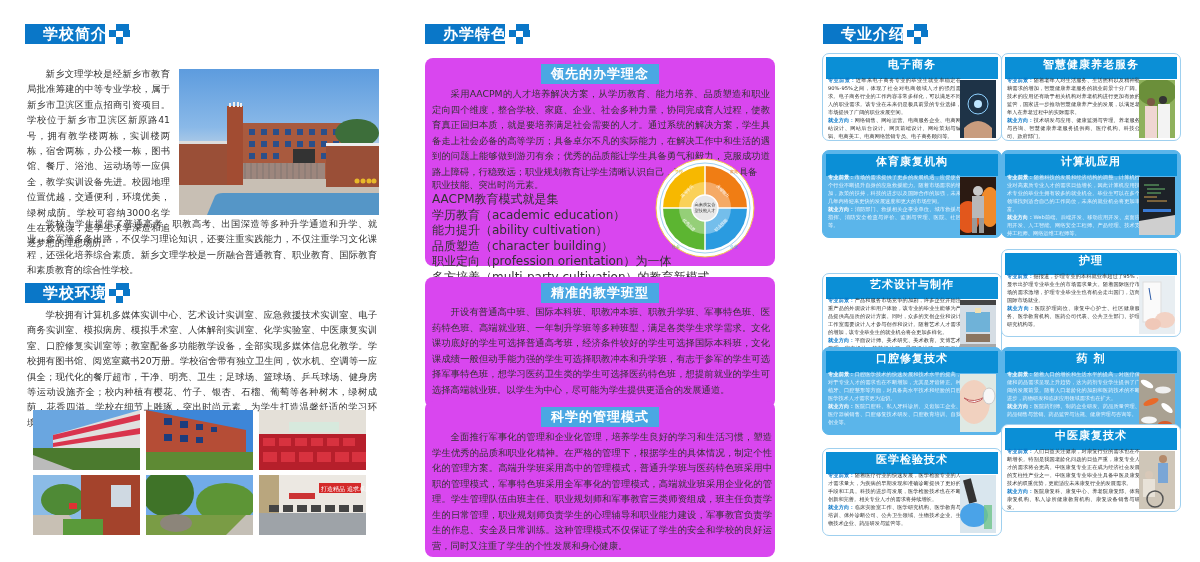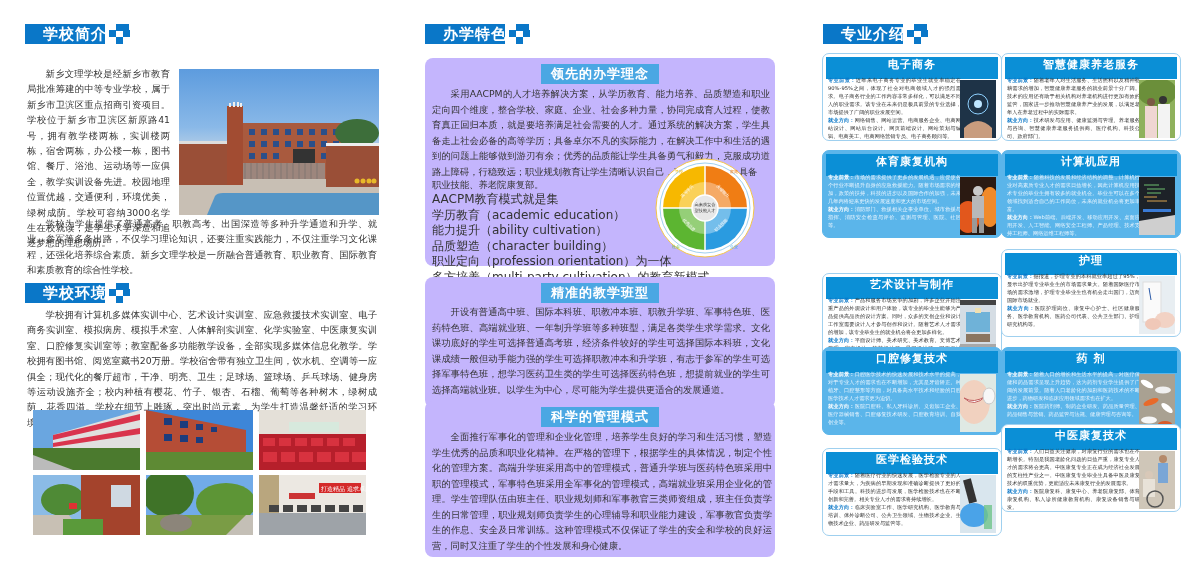--- a/index.html
+++ b/index.html
@@ -22,21 +22,21 @@
 
   
   #p1-intro { left: 27px; top: 66px; width: 143px; }
   #p1-photo { position: absolute; left: 179px; top: 69px; width: 200px; height: 146px; overflow: hidden; background: linear-gradient(180deg,#5d9cde 0%,#8ab9e8 40%,#b7cfe6 55%); }
   #p1-more { left: 27px; top: 216px; width: 350px; }
   #p1-env { left: 27px; top: 307px; width: 350px; }
   .gallery { position: absolute; left: 33px; top: 410px; width: 315px; display: grid; grid-template-columns: repeat(3, 107px); grid-row-gap: 5px; grid-column-gap: 6px; }
   .gallery div { height: 60px; overflow: hidden; position: relative; }
 
   
-  .feature-box { position: absolute; left: 25px; width: 350px; background: #c4b5fd; border-radius: 8px; }
+  .feature-box { position: absolute; left: 25px; width: 350px; background: #d946ef; border-radius: 8px; }
   .feature-title { position: absolute; left: 50%; transform: translateX(-50%); top: 6px; background: #4aa7e3; color: #fff; font-weight: bold; font-size: 13px; padding: 1px 10px; white-space: nowrap; letter-spacing: 1px; }
   .feature-box .body-text { font-size: 9.3px; line-height: 15.5px; }
 
   
   #wheel { position: absolute; left: 648px; top: 158px; width: 114px; height: 100px; }
 
   
   .major { position: absolute; width: 180px; height: 88px; border-radius: 7px; border: 1.5px solid #9fd0ef; background: #fff; overflow: hidden; }
   .major.dark { background: #5bb5ea; border-color: #5bb5ea; }
   .major .mtitle { height: 22px; line-height: 15px; background: #0b8fd6; color: #fff; font-weight: bold; text-align: center; font-size: 11px; margin: 3px 3px 0 3px; letter-spacing: 1px; }
@@ -244,21 +244,21 @@
         <span style="left:7px;top:0;"></span>
         <span style="left:14px;top:6px;"></span>
         <span style="left:7px;top:13px;"></span>
         <span style="left:14px;top:0;width:6px;"></span>
     </div>
   </div>
 
   <div class="feature-box" style="top:58px;height:208px;">
     <div class="feature-title">领先的办学理念</div>
     <p class="body-text indent" style="left:7px;top:28px;width:338px;">采用AACPM的人才培养解决方案，从学历教育、能力培养、品质塑造和职业定向四个维度，整合学校、家庭、企业、社会多种力量，协同完成育人过程，使教育真正回归本质，就是要培养满足社会需要的人才。通过系统的解决方案，学生具备走上社会必备的高等学历；具备卓尔不凡的实际能力，在解决工作中和生活的遇到的问题上能够做到游刃有余；优秀的品质能让学生具备勇气和毅力，克服成功道路上障碍，行稳致远；职业规划教育让学生清晰认识自己，科学定位自己，具备</p>
-    <p class="body-text" style="left:7px;top:119px;width:230px;">职业技能、养老院康复部。</p>
+    <p class="body-text" style="left:7px;top:119px;width:230px;">职业技能、突出时尚元素。</p>
     <div style="position:absolute;left:7px;top:134px;font-size:12px;line-height:15.5px;">
       <div>AACPM教育模式就是集</div>
       <div>学历教育（academic education）</div>
       <div>能力提升（ability cultivation）</div>
       <div>品质塑造（character building）</div>
       <div>职业定向（profession orientation）为一体</div>
       <div>多方培养（multi-party cultivation）的教育新模式。</div>
     </div>
   </div>
 

